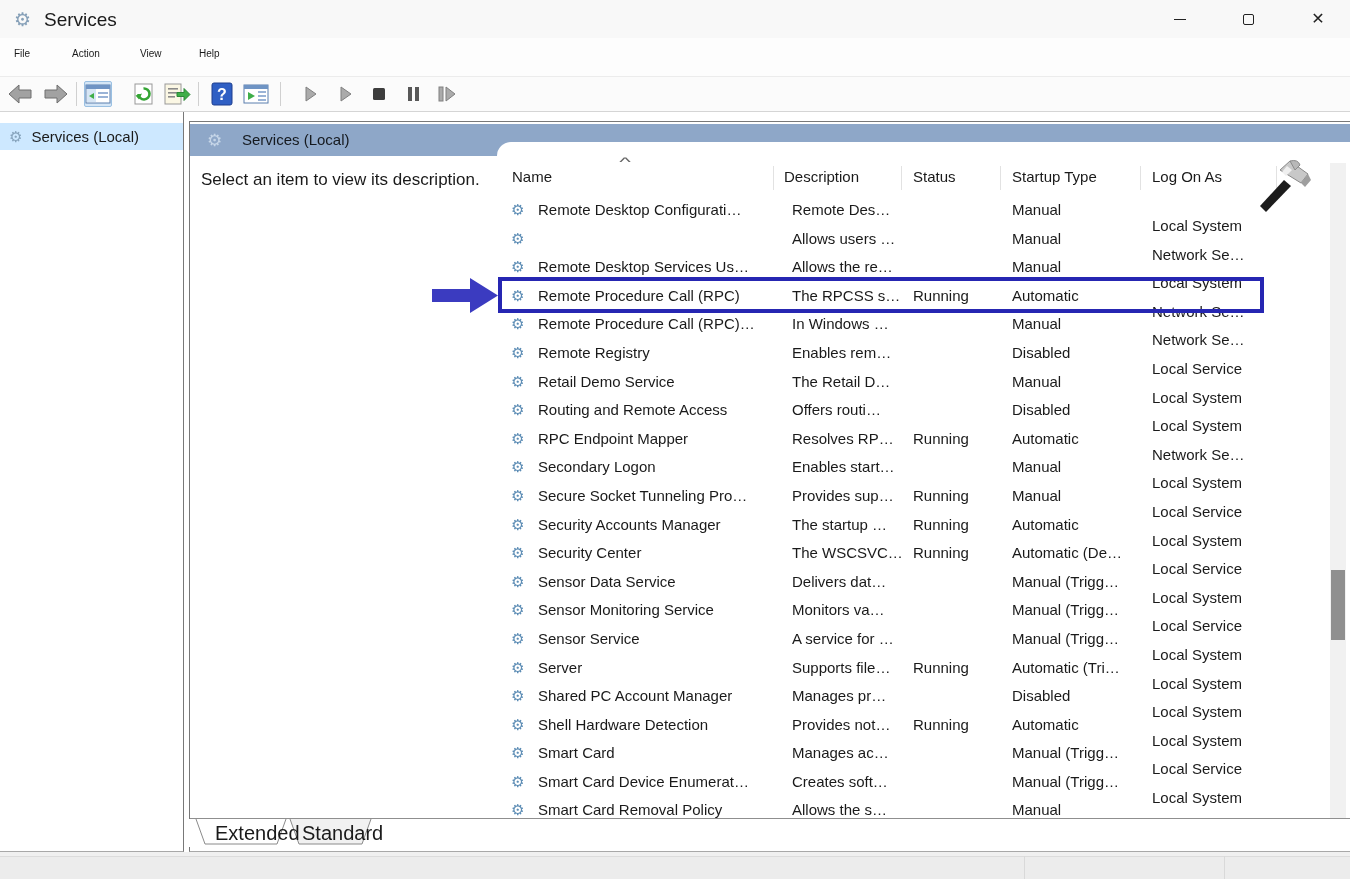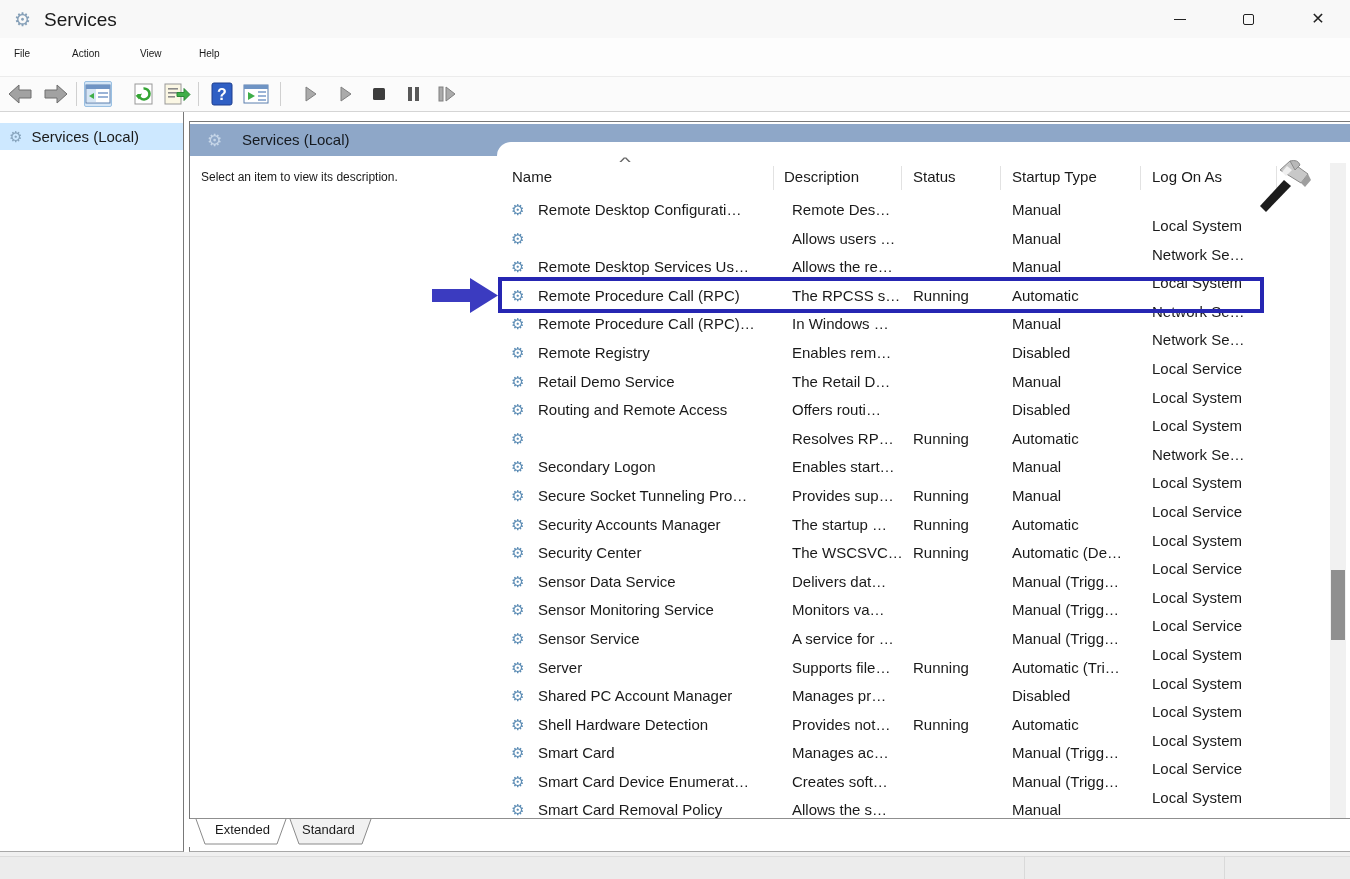--- a/index.html
+++ b/index.html
@@ -30,21 +30,21 @@
   #tree-pane { left:0; top:112px; width:184px; height:740px; background:#fff; border-right:1px solid #787878; border-bottom:1px solid #a8a8a8; }
   #tree-item { left:0; top:11px; width:183px; height:27px; background:#cde8ff; display:flex; align-items:center; }
   #tree-gear { margin-left:9px; font-size:15px; color:#87a4bd; }
   #tree-label { margin-left:9px; font-size:15px; }
 
   #main-pane { left:189px; top:121px; width:1161px; height:731px; background:#fff; border-left:1px solid #787878; border-top:1px solid #787878; border-bottom:1px solid #a8a8a8; }
   #main-header { left:0; top:2px; width:1161px; height:32px; background:#8ea7c8; }
   #header-gear { left:17px; top:6px; font-size:17px; color:#c6d6e8; }
   #header-title { left:52px; top:7px; font-size:15px; color:#15191e; }
   #list-tab-bg { left:307px; top:18px; width:1131px; height:30px; background:#fff; border-radius:14px 14px 0 0; }
-  #hint-text { left:11px; top:48px; font-size:12px; }
+  #hint-text { left:11px; top:48px; font-size:17px; }
 
   
   #list-header { left:497px; top:160px; width:833px; height:36px; background:#fff; }
   .colhead { top:8px; font-size:15px; color:#1a1a1a; white-space:nowrap; }
   .colsep { top:6px; width:0; height:24px; border-left:1px solid #e2e2e2; }
   #sort-caret { left:125px; top:-6px; font-size:13px; color:#666; transform:scaleX(1.9); }
 
   #list { left:497px; top:196px; width:833px; height:622px; overflow:hidden; background:#fff; }
   .row { position:relative; height:28.6px; width:100%; }
   .cell { position:absolute; top:0; height:28.6px; line-height:28.6px; font-size:15px;
@@ -60,21 +60,21 @@
   
   #vscroll-track { left:1330px; top:163px; width:16px; height:655px; background:#f1f1f1; }
   #vscroll-thumb { left:1331px; top:570px; width:14px; height:70px; background:#8f8f8f; }
 
   
   #hl-box { left:498px; top:277px; width:766px; height:36px; border:4px solid #2626b2; }
   #hl-arrow { left:432px; top:277px; }
 
   
   #tabs-svg { left:186px; top:819px; }
-  .tab-label { top:822px; font-size:13px; }
+  .tab-label { top:822px; font-size:20px; }
   #tab-extended-label { left:215px; } #tab-standard-label { left:302px; }
 
   
   #status-strip { left:0; top:852px; width:1350px; height:4px; background:#f0f0f0; }
   #taskbar { left:0; top:856px; width:1350px; height:23px; background:#ececec; border-top:1px solid #dcdcdc; }
   .task-sep { top:856px; width:0; height:23px; border-left:1px solid #d9d9d9; }
 
   #hammer { left:1256px; top:156px; }
 </style>
 </head>
@@ -273,20 +273,21 @@
     <div class="row">
       <span class="gear cell">⚙</span>
       <span class="cell c-name">Routing and Remote Access</span>
       <span class="cell c-desc">Offers routi…</span>
       <span class="cell c-status"></span>
       <span class="cell c-start">Disabled</span>
       <span class="cell c-logon">Local System</span>
     </div>
     <div class="row">
       <span class="gear cell">⚙</span>
+      <span class="cell c-name">RPC Endpoint Mapper</span>
       <span class="cell c-desc">Resolves RP…</span>
       <span class="cell c-status">Running</span>
       <span class="cell c-start">Automatic</span>
       <span class="cell c-logon">Network Se…</span>
     </div>
     <div class="row">
       <span class="gear cell">⚙</span>
       <span class="cell c-name">Secondary Logon</span>
       <span class="cell c-desc">Enables start…</span>
       <span class="cell c-status"></span>

